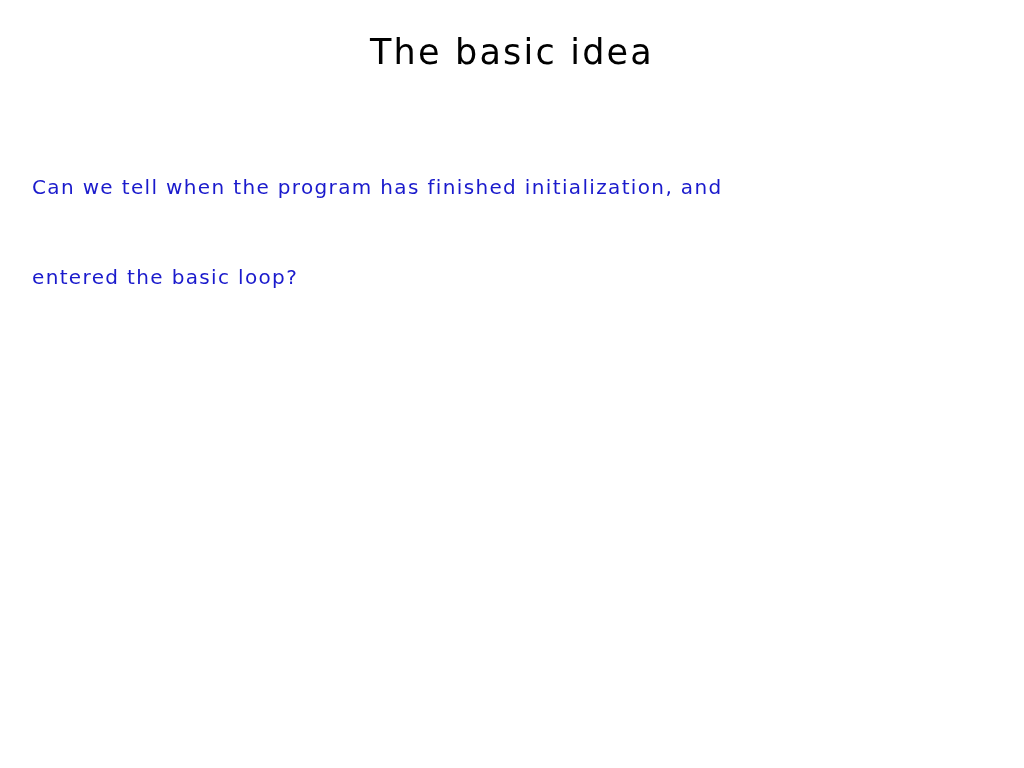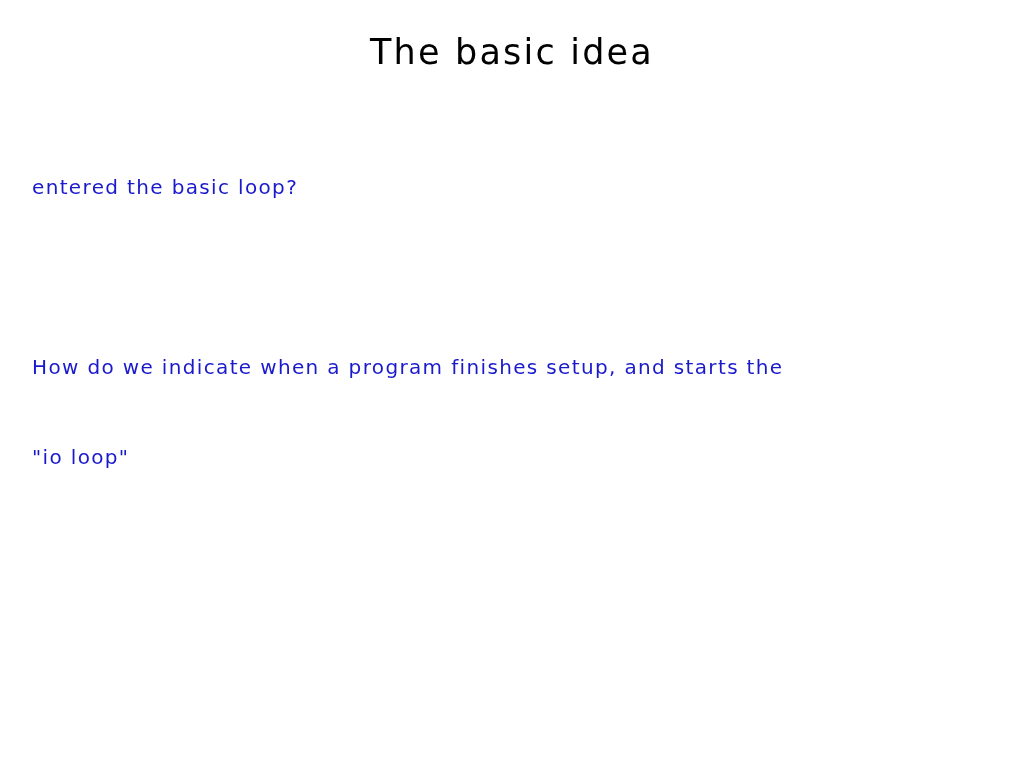--- a/index.html
+++ b/index.html
@@ -67,23 +67,20 @@
 </head>
 <body>
 
 <div id="slide">
 
   <div id="slide-title">The basic idea</div>
 
   <div id="body-block">
 
     <p class="para" id="para-1">
+      <span class="para-line">Can we tell when the program has finished initialization, and</span>
       <span class="para-line">entered the basic loop?</span>
     </p>
 
-    <p class="para" id="para-2">
-      <span class="para-line">How do we indicate when a program finishes setup, and starts the</span>
-      <span class="para-line">"io loop"</span>
-    </p>
 
   </div>
 
 </div>
 
 </body></html>

